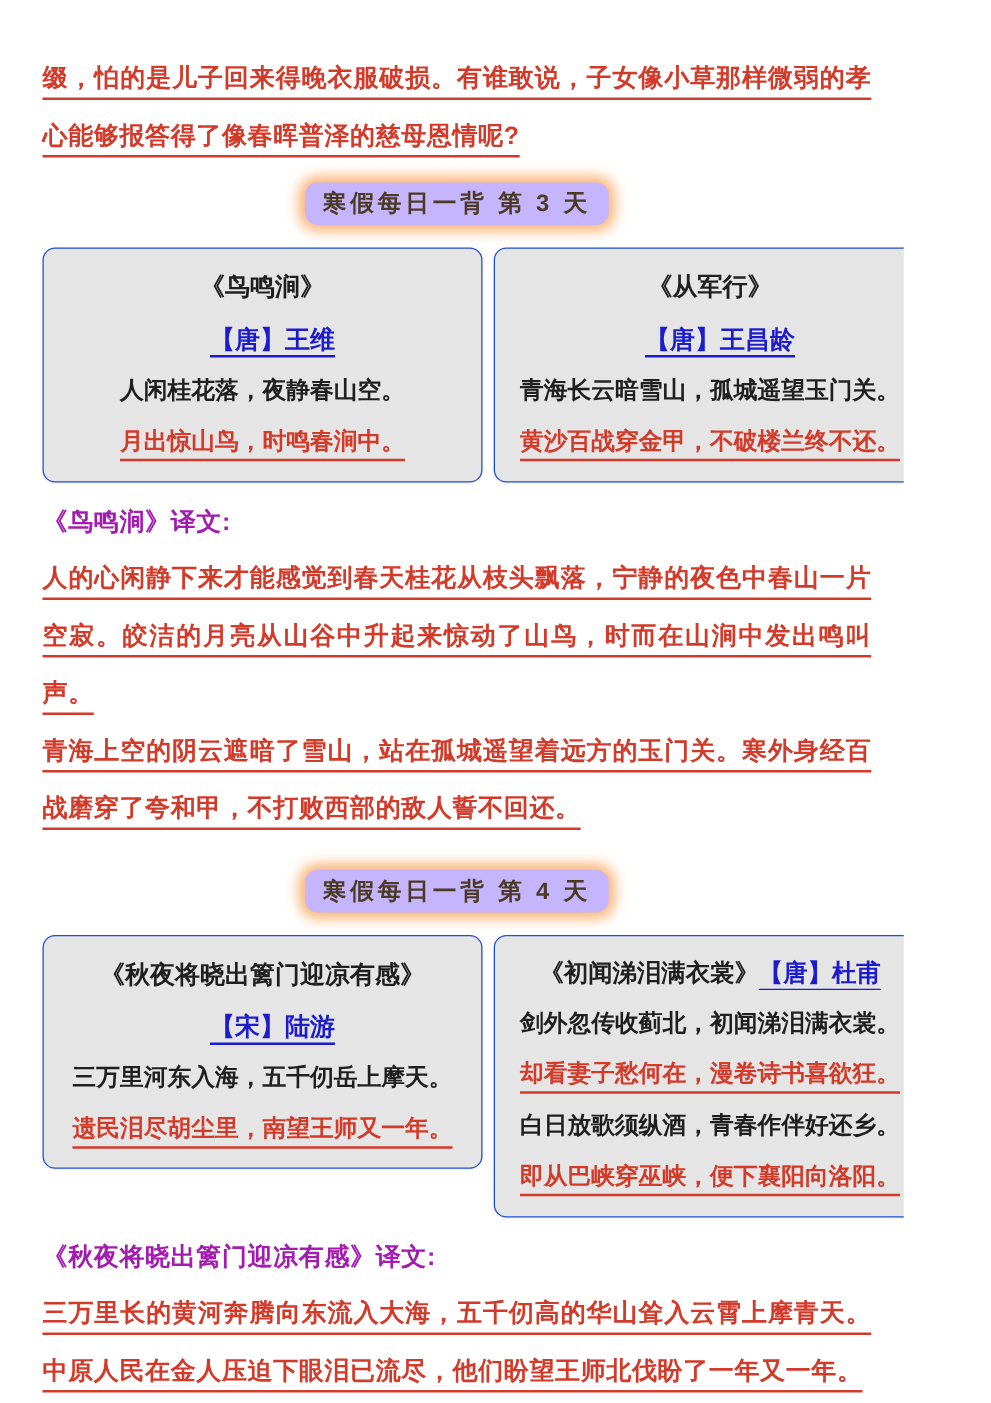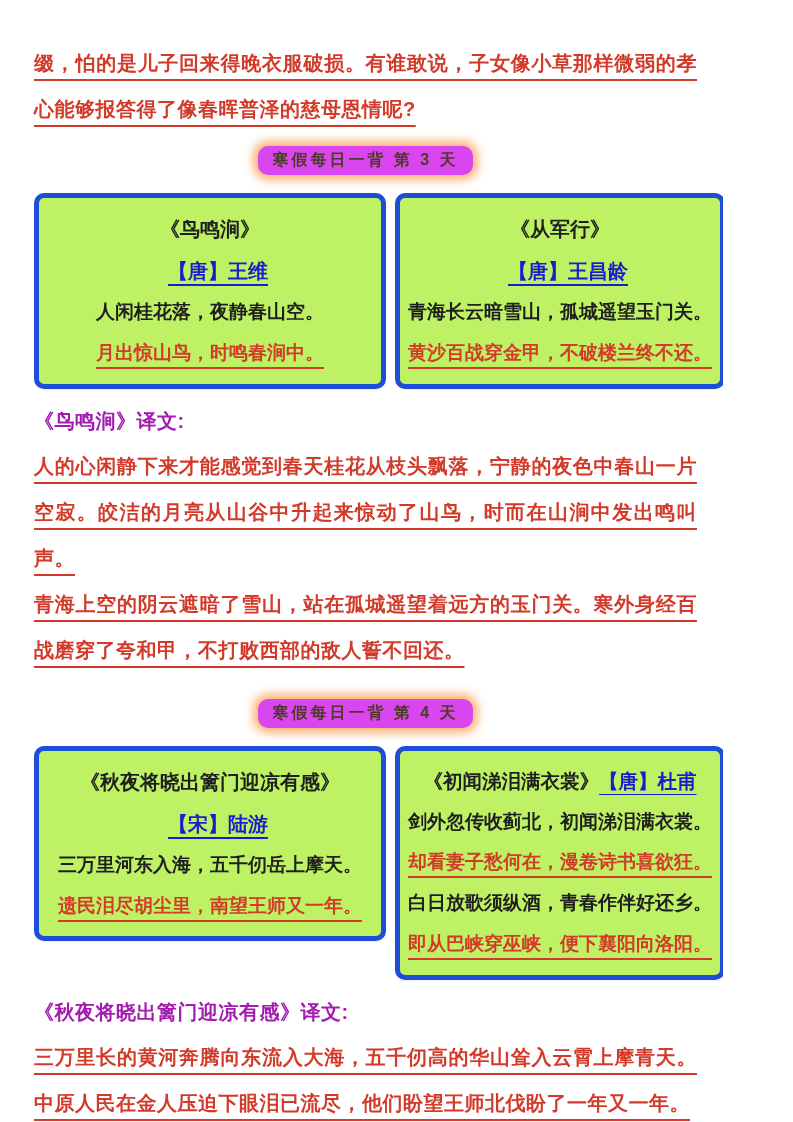--- a/index.html
+++ b/index.html
@@ -41,42 +41,42 @@
     color: #a21caf;
     letter-spacing: 0.5px;
   }
   
   .day-header {
     text-align: center;
     margin: 14px 0 18px 0;
   }
   .pill {
     display: inline-block;
-    font-size: 16px;
+    font-size: 19px;
     font-weight: 700;
     color: #4d3a26;
     letter-spacing: 3px;
-    background: #d946ef;
+    background: #c4b5fd;
     border-radius: 10px;
     padding: 4px 14px;
     box-shadow: 0 0 10px 5px rgba(248, 166, 92, 0.85);
   }
   
   .poem-row {
     display: flex;
     gap: 9px;
     align-items: flex-start;
     margin: 8px 0 10px 0;
   }
   .poem-card {
     box-sizing: border-box;
-    background: #bef264;
-    border: 5px solid #1d4ed8;
+    background: #e5e5e5;
+    border: 1px solid #1d4ed8;
     border-radius: 10px;
-    padding: 10px 8px;
+    padding: 10px 20px;
     box-shadow: 0 1px 2px rgba(0,0,0,0.06);
     text-align: center;
   }
   .poem-card.left  { flex: 0 0 352px; }
   .poem-card.right { flex: 1 1 auto; }
   .poem-line {
     font-size: 19px;
     line-height: 2.15;
     font-weight: 600;
     color: #1f1f1f;

